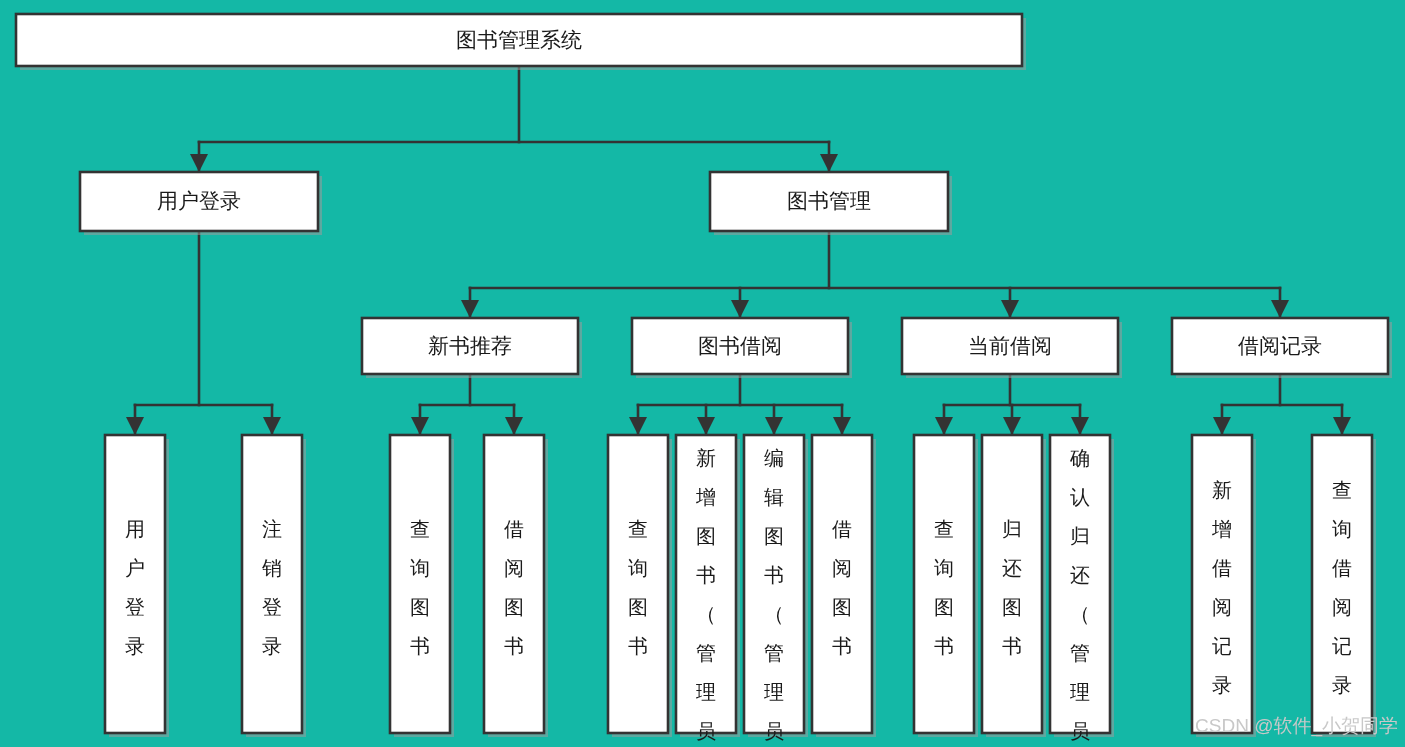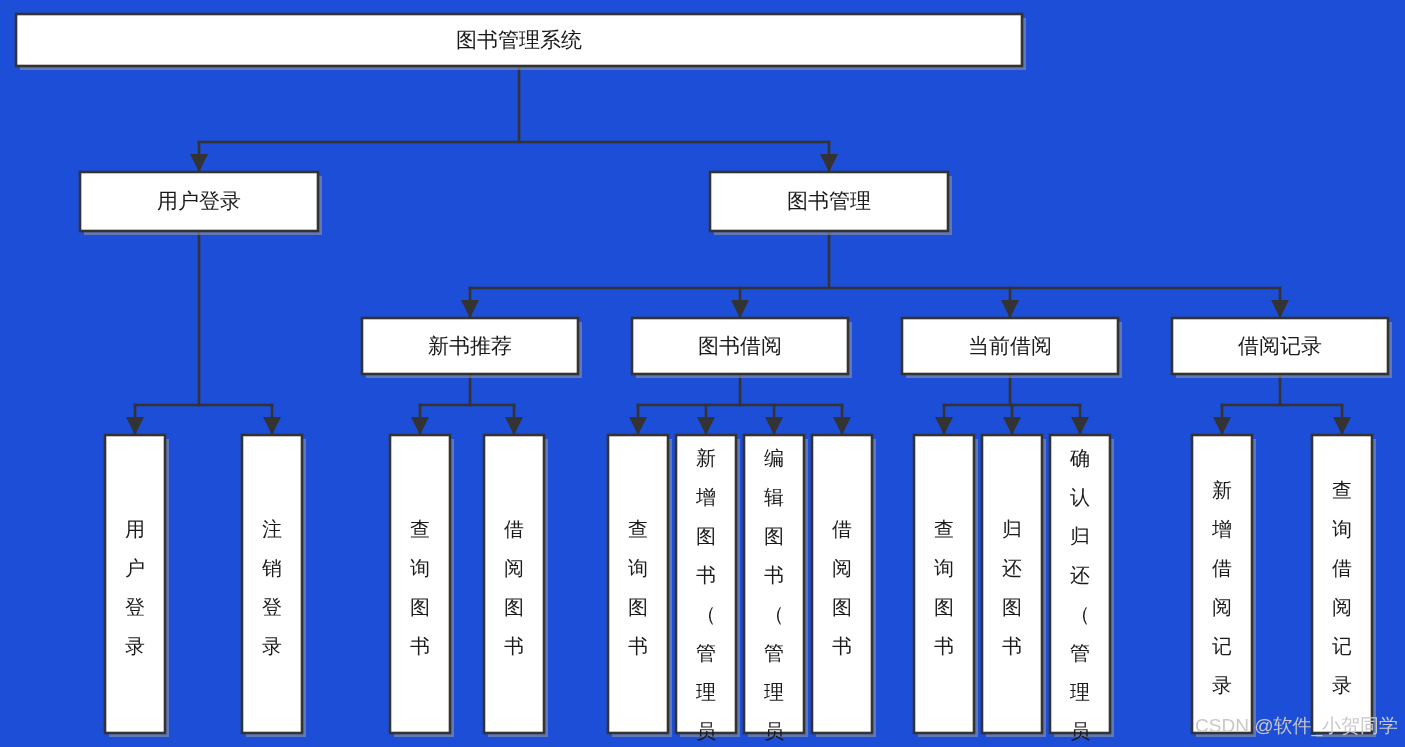--- a/index.html
+++ b/index.html
@@ -8,21 +8,21 @@
     padding: 0;
     background: #ffffff;
   }
   body {
     font-family: "Liberation Sans", "DejaVu Sans", sans-serif;
   }
   #diagram-root {
     position: relative;
     width: 1405px;
     height: 747px;
-    background: #1d4ed8;
+    background: #14b8a6;
     overflow: hidden;
   }
   svg#structure-chart {
     display: block;
     width: 1405px;
     height: 747px;
   }
   .node-box {
     fill: #ffffff;
     stroke: #333333;

